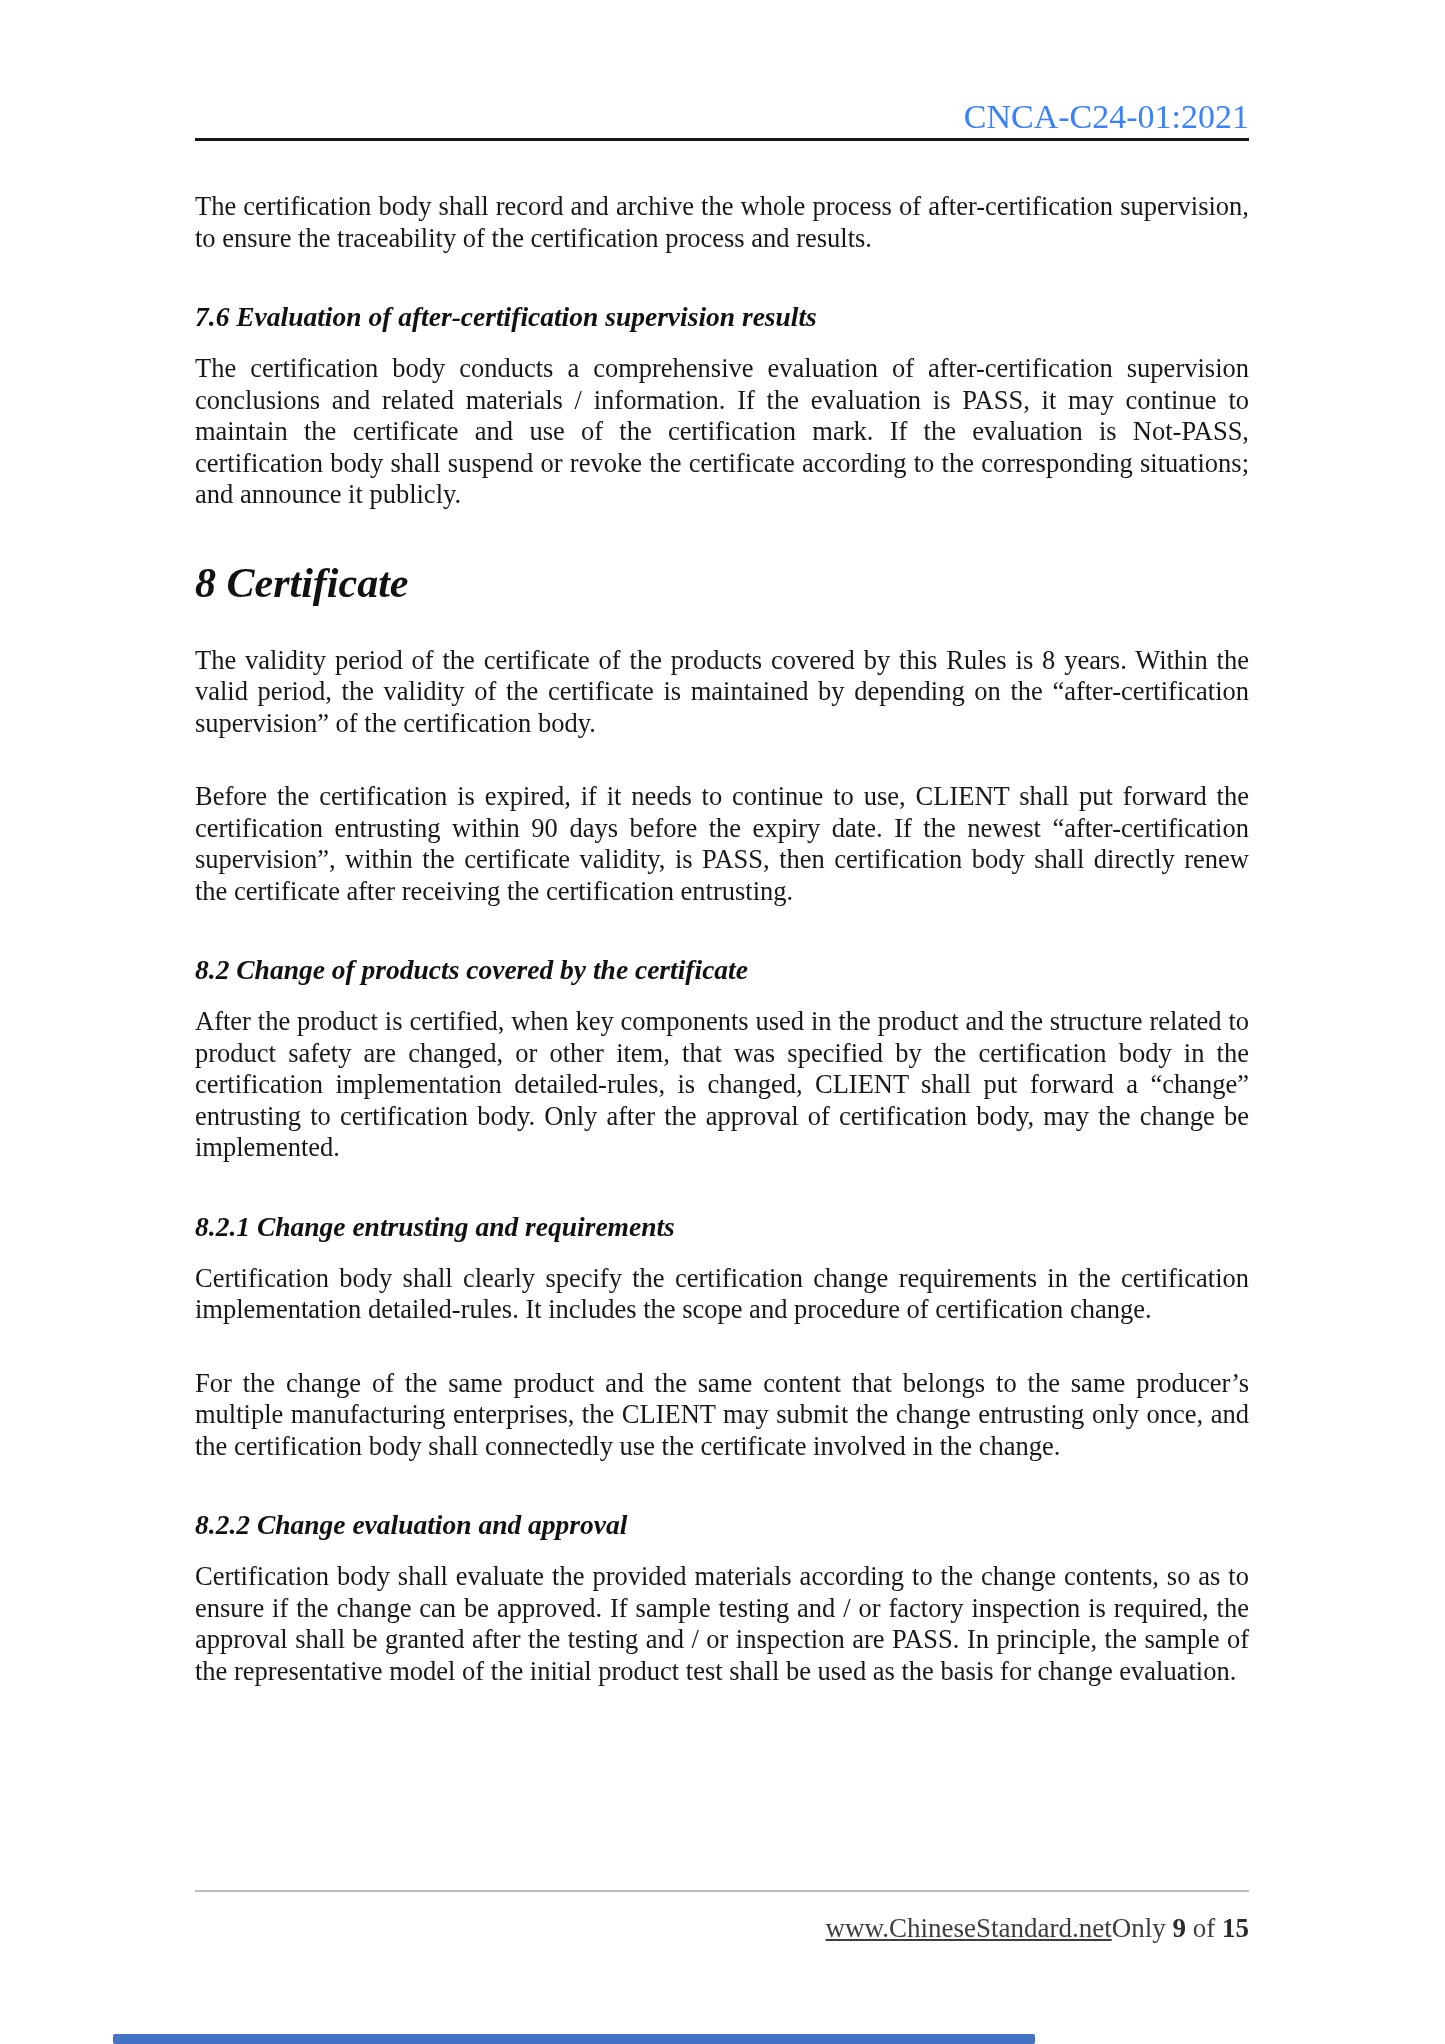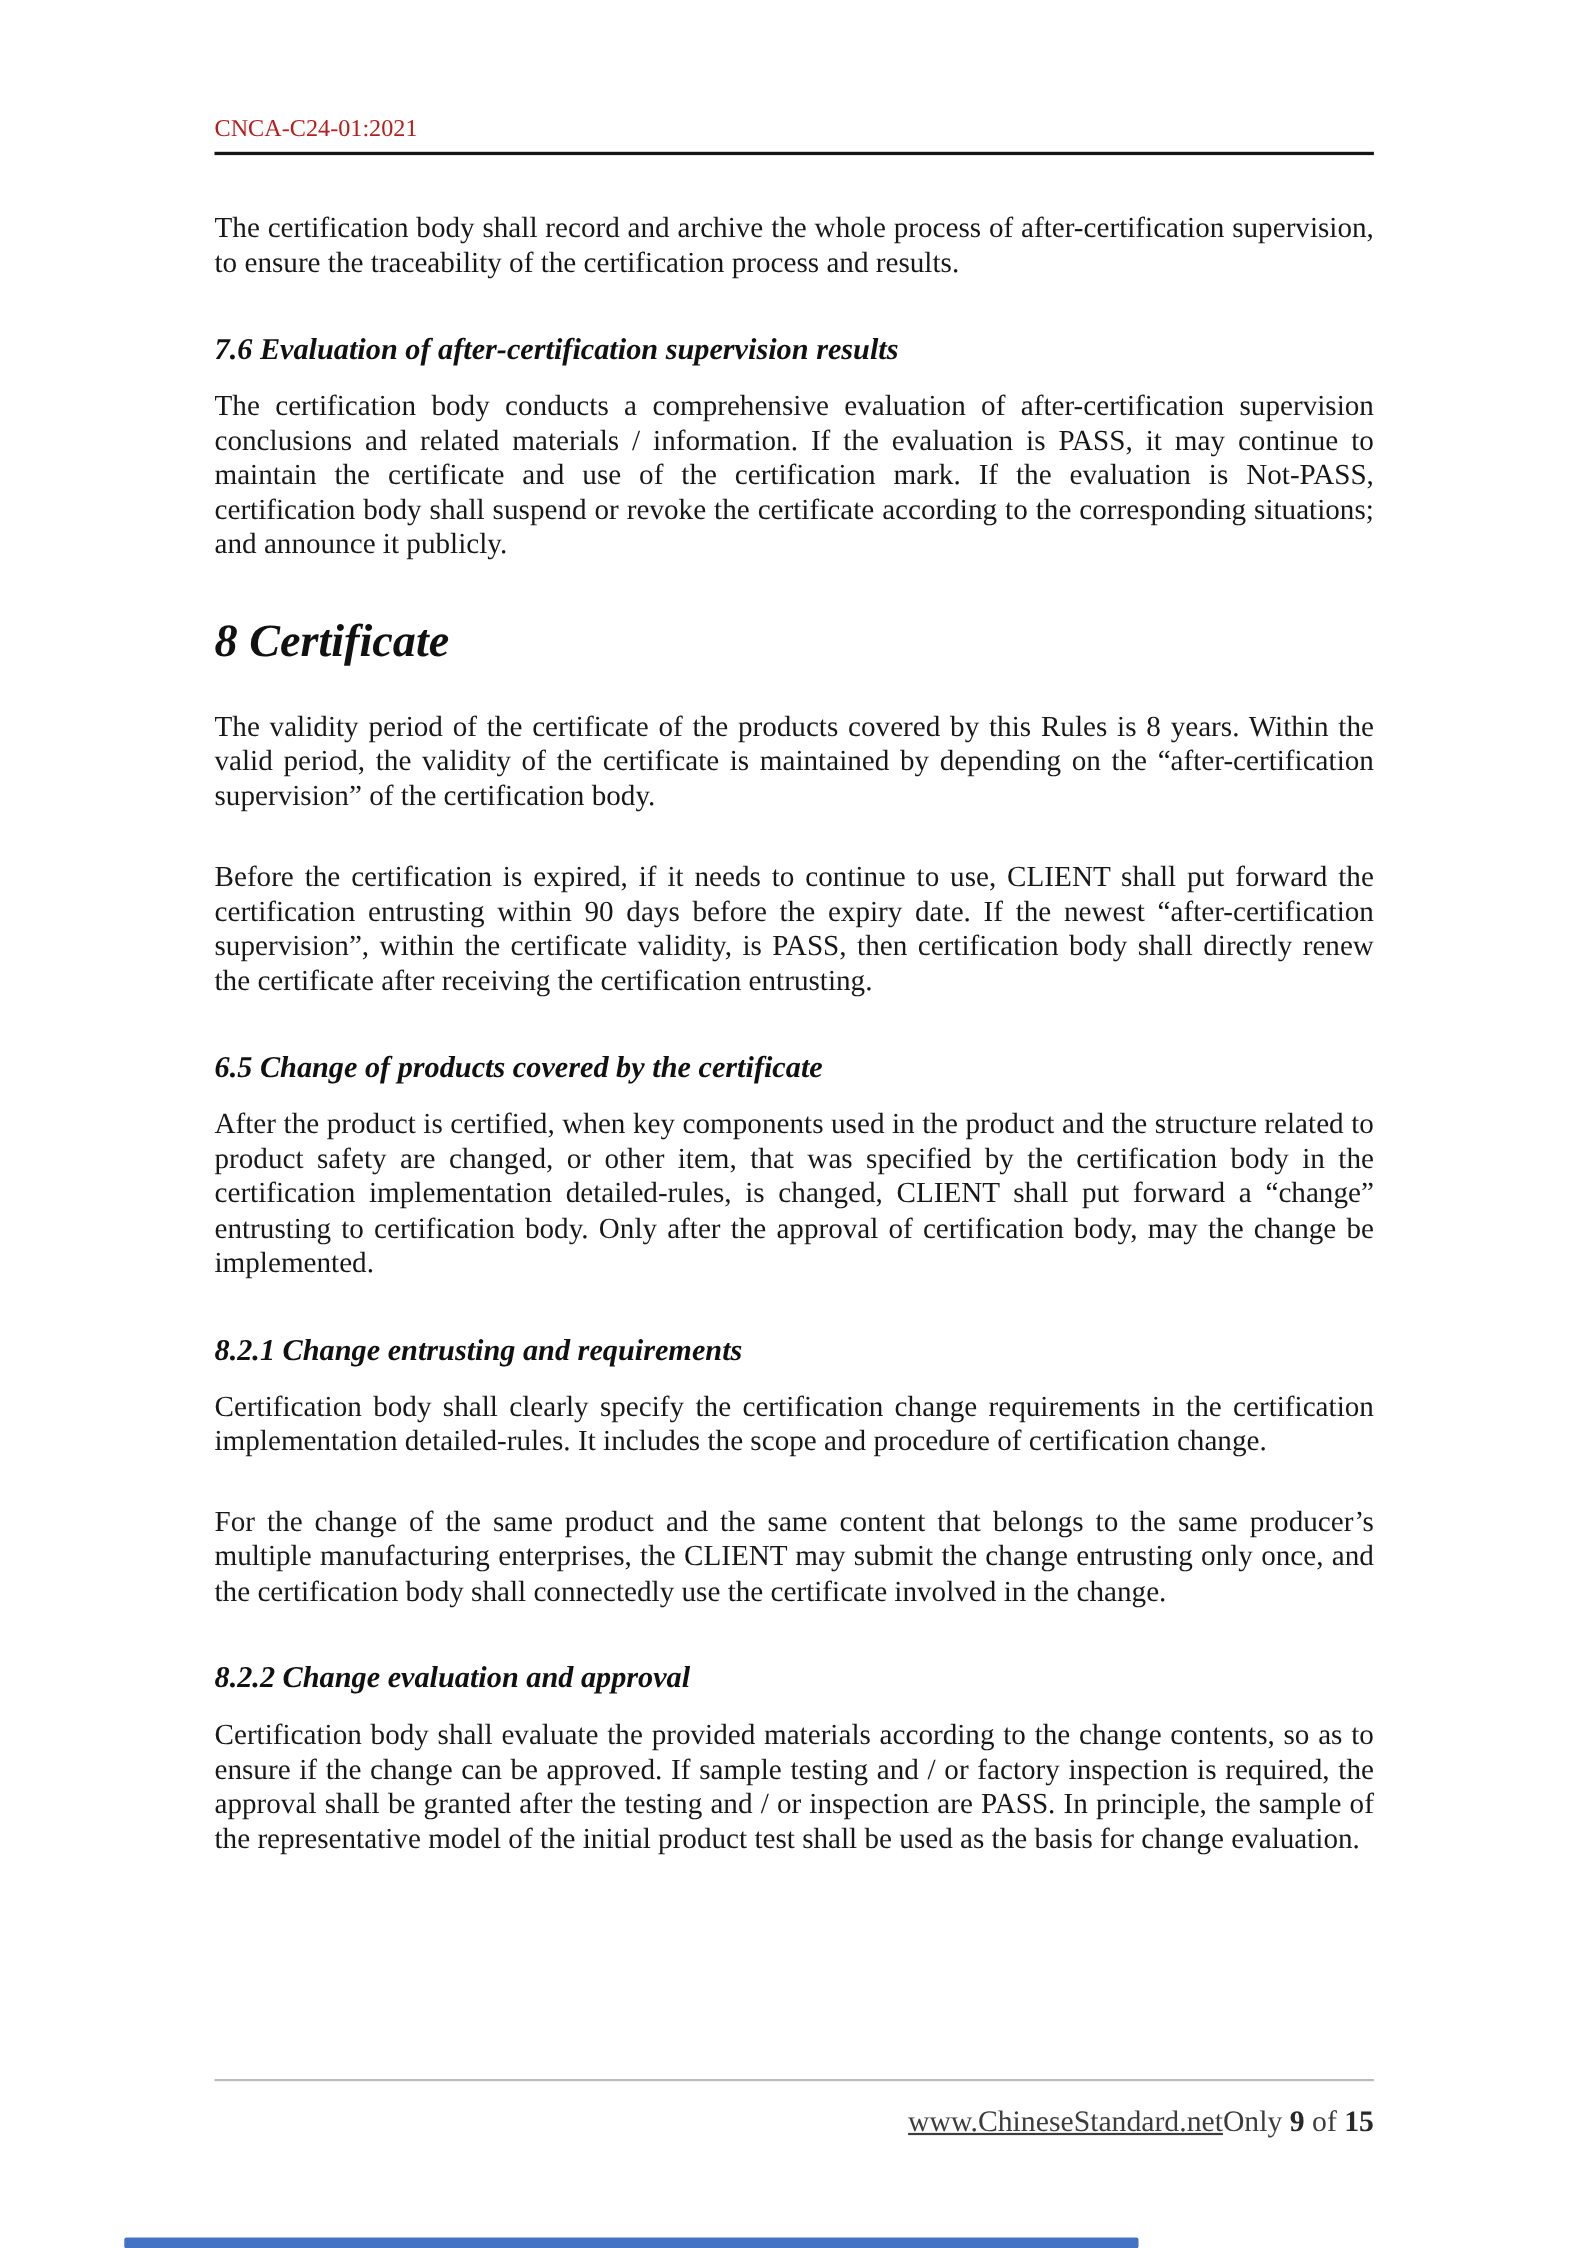--- a/index.html
+++ b/index.html
@@ -7,23 +7,23 @@
     position:relative;
     width:1445px;height:2044px;
     background:#ffffff;
     font-family:"Liberation Serif", serif;
     color:#181818;
     overflow:hidden;
   }
   .content{position:absolute;left:195px;right:196px;top:0;}
   .doc-header{
     padding-top:101px;
-    text-align:left;
-    font-size:22px;line-height:32px;
-    color:#b91c1c;
+    text-align:right;
+    font-size:34px;line-height:32px;
+    color:#3b82f6;
   }
   .header-rule{
     border:none;border-top:3px solid #161616;
     margin:5px 0 0 0;height:0;
   }
   .doc-body{margin-top:50px;}
   .doc-body p{
     font-size:26.5px;line-height:31.5px;
     text-align:justify;
     margin:0 0 42px 0;
@@ -78,21 +78,21 @@
     </div>
     <hr class="header-rule">
 
     <div class="doc-body" id="doc-body">
         <p>The certification body shall record and archive the whole process of after-certification supervision, to ensure the traceability of the certification process and results.</p>
         <h3>7.6 Evaluation of after-certification supervision results</h3>
         <p>The certification body conducts a comprehensive evaluation of after-certification supervision conclusions and related materials / information. If the evaluation is PASS, it may continue to maintain the certificate and use of the certification mark. If the evaluation is Not-PASS, certification body shall suspend or revoke the certificate according to the corresponding situations; and announce it publicly.</p>
         <h1>8 Certificate</h1>
         <p>The validity period of the certificate of the products covered by this Rules is 8 years. Within the valid period, the validity of the certificate is maintained by depending on the “after-certification supervision” of the certification body.</p>
         <p>Before the certification is expired, if it needs to continue to use, CLIENT shall put forward the certification entrusting within 90 days before the expiry date. If the newest “after-certification supervision”, within the certificate validity, is PASS, then certification body shall directly renew the certificate after receiving the certification entrusting.</p>
-        <h3>6.5 Change of products covered by the certificate</h3>
+        <h3>8.2 Change of products covered by the certificate</h3>
         <p>After the product is certified, when key components used in the product and the structure related to product safety are changed, or other item, that was specified by the certification body in the certification implementation detailed-rules, is changed, CLIENT shall put forward a “change” entrusting to certification body. Only after the approval of certification body, may the change be implemented.</p>
         <h3>8.2.1 Change entrusting and requirements</h3>
         <p>Certification body shall clearly specify the certification change requirements in the certification implementation detailed-rules. It includes the scope and procedure of certification change.</p>
         <p>For the change of the same product and the same content that belongs to the same producer’s multiple manufacturing enterprises, the CLIENT may submit the change entrusting only once, and the certification body shall connectedly use the certificate involved in the change.</p>
         <h3>8.2.2 Change evaluation and approval</h3>
         <p>Certification body shall evaluate the provided materials according to the change contents, so as to ensure if the change can be approved. If sample testing and / or factory inspection is required, the approval shall be granted after the testing and / or inspection are PASS. In principle, the sample of the representative model of the initial product test shall be used as the basis for change evaluation.</p>
       </div>
   </div>
 
   <div class="doc-footer">

